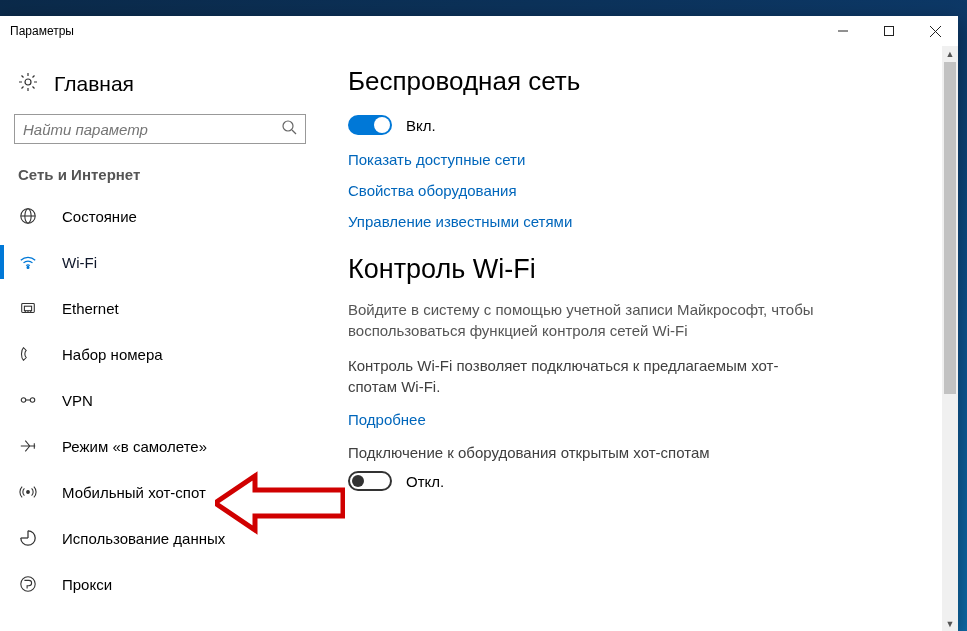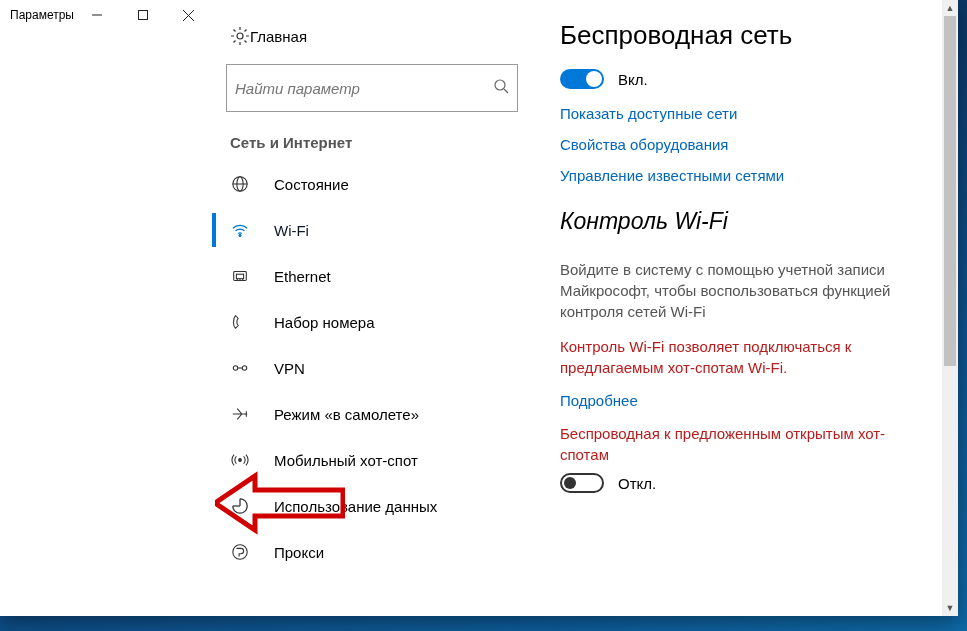--- a/index.html
+++ b/index.html
@@ -3,46 +3,46 @@
 <meta charset="utf-8">
 <style>
   * { box-sizing: border-box; margin: 0; padding: 0; }
   html, body { width: 967px; height: 631px; overflow: hidden; font-family: "Segoe UI", Tahoma, sans-serif; }
   .desktop {
     width: 967px; height: 631px;
     background: linear-gradient(160deg,#0b2a4a 0%,#0d3a6a 40%,#0e538f 70%,#0e6aa8 100%);
     position: relative;
   }
   .window {
-    position: absolute; left: 0; top: 0; width: 958px; height: 616px;
+    position: absolute; left: 0; top: 16px; width: 958px; height: 616px;
     background: #fff; color: #000;
-    display: flex; flex-direction: row;
+    display: flex; flex-direction: column;
     box-shadow: 0 6px 20px rgba(0,0,0,.4);
   }
   
   .titlebar {
     height: 30px; display: flex; align-items: center; font-size: 12px;
     padding-left: 10px; user-select: none;
   }
   .titlebar-spacer { flex: 1; }
   .titlebtn {
     width: 46px; height: 30px; display:flex; align-items:center; justify-content:center;
     font-size: 13px; font-family: "Segoe UI", sans-serif; color:#222;
   }
 
   .body { flex:1; display:flex; overflow:hidden; }
 
   
   .sidebar { width: 320px; padding: 16px 0 0 0; display:flex; flex-direction:column; }
   .home-row {
-    display:flex; align-items:center; padding: 10px 18px; font-size:15px;
+    display:flex; gap:16px; padding: 10px 18px; font-size:21px;
   }
   .home-row .gear { width:20px; height:20px; }
   .searchbox {
-    margin: 8px 14px 14px 14px; height: 48px; border:1px solid #999;
+    margin: 8px 14px 14px 14px; height: 30px; border:1px solid #999;
     display:flex; align-items:center; padding: 0 8px;
   }
   .searchbox input {
     flex:1; border:none; outline:none; font-size:15px; font-style:italic; color:#666;
     background:transparent;
   }
   .section-label { padding: 8px 18px 10px 18px; font-size:15px; color:#555;font-weight:bold; }
   .nav { flex:1; overflow:hidden; }
   .nav-item {
     display:flex; align-items:center; gap:24px; padding: 13px 18px; font-size:15px;
@@ -51,40 +51,40 @@
   .nav-item .ico { width:20px; height:20px; display:flex; align-items:center; justify-content:center; color:#333; }
   .nav-item.active::before {
     content:""; position:absolute; left:0; top:6px; bottom:6px; width:4px; background:#0078d7;
   }
   .nav-item.active { color:#0f172a; }
   .nav-item.active .ico { color:#0078d7; }
 
   
   .main { flex:1; padding: 20px 28px 0 28px; overflow:hidden; position:relative; }
   h1 { font-size: 26px; font-weight:400; margin-bottom: 18px; }
-  h2 { font-size: 23px; font-weight:400; margin: 24px 0 24px 0; font-style: italic; }
+  h2 { font-size: 27px; font-weight:400; margin: 24px 0 14px 0; }
   .toggle-row { display:flex; align-items:center; gap:14px; margin-bottom:16px; font-size:15px; }
   .toggle-on {
     width:44px; height:20px; border-radius:10px; background:#0078d7; position:relative;
   }
   .toggle-on::after {
     content:""; position:absolute; right:2px; top:2px; width:16px; height:16px;
     background:#fff; border-radius:50%;
   }
   .toggle-off {
     width:44px; height:20px; border-radius:10px; border:2px solid #333; position:relative;
     background:#fff;
   }
   .toggle-off::after {
     content:""; position:absolute; left:2px; top:2px; width:12px; height:12px;
     background:#333; border-radius:50%;
   }
   .link { color:#0066bb; font-size:15px; margin-bottom:14px; display:block; }
   .para { font-size:15px; color:#555; line-height:1.4; margin-bottom:14px; max-width:470px; }
-  .para.dark { color:#b91c1c; }
+  .para.dark { color:#404040; }
 
   
   .scrollbar {
     position:absolute; right:0; top:0; bottom:0; width:16px; background:#f0f0f0;
     display:flex; flex-direction:column;
   }
   .sb-btn { height:16px; display:flex; align-items:center; justify-content:center; font-size:9px; color:#555;}
   .sb-track { flex:1; position:relative; }
   .sb-thumb { position:absolute; left:2px; right:2px; top:0; height:60%; background:#c2c2c2; }
 
@@ -261,21 +261,21 @@
         <a class="link">Свойства оборудования</a>
         <a class="link">Управление известными сетями</a>
 
         <h2>Контроль Wi-Fi</h2>
 
         <p class="para">Войдите в систему с помощью учетной записи Майкрософт, чтобы воспользоваться функцией контроля сетей Wi-Fi</p>
         <p class="para dark">Контроль Wi-Fi позволяет подключаться к предлагаемым хот-спотам Wi-Fi.</p>
 
         <a class="link">Подробнее</a>
 
-        <p class="para dark" style="margin-bottom:8px">Беспроводная к предложенным открытым хот-спотам</p>
+        <p class="para dark" style="margin-bottom:8px">Подключение к оборудования открытым хот-спотам</p>
         <div class="toggle-row">
           <div class="toggle-off"></div>
           <span>Откл.</span>
         </div>
 
         <div class="scrollbar">
           <div class="sb-btn">▲</div>
           <div class="sb-track">
             <div class="sb-thumb"></div>
           </div>

